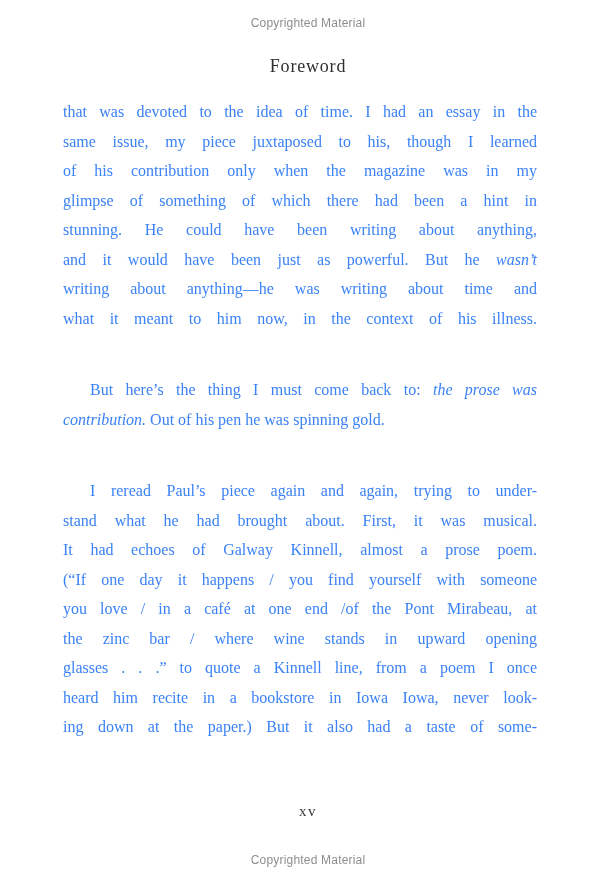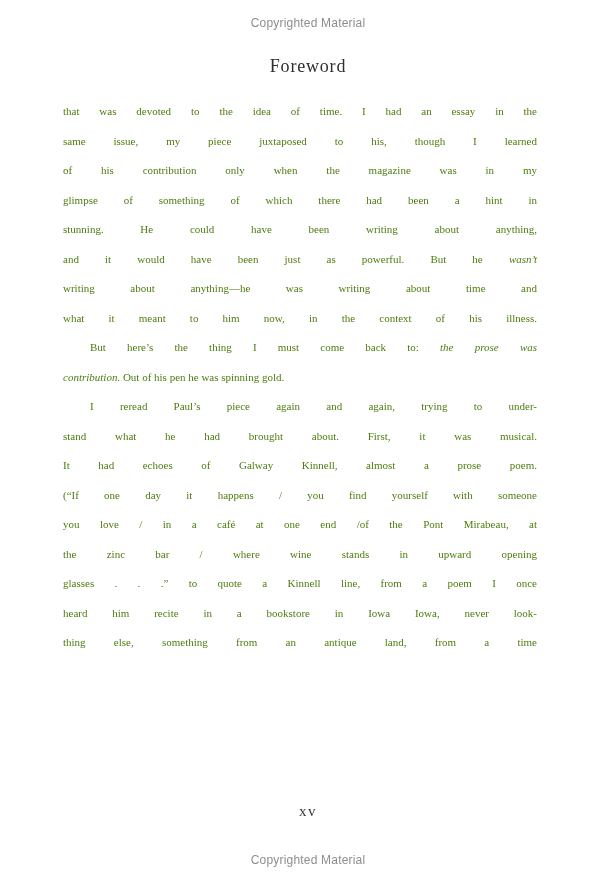--- a/index.html
+++ b/index.html
@@ -37,30 +37,30 @@
     text-align: center;
     font-size: 18px;
     color: #2e2e2e;
     letter-spacing: 0.8px;
   }
   .body-text {
     position: absolute;
     top: 97px;
     left: 63px;
     width: 474px;
-    font-size: 11px;
-    color: #4d7c0f;
+    font-size: 16px;
+    color: #3b82f6;
   }
   .line {
     height: 29.5px;
     line-height: 29.5px;
     text-align: justify;
     text-align-last: justify;
   }
-  .line.indent { text-indent: 27px; }
+  .line.indent { text-indent: 27px; margin-top: 42px; }
   .line.para-end { text-align-last: left; }
   .line .italic { font-style: italic; }
   .page-number {
     position: absolute;
     top: 803px;
     left: 0;
     right: 0;
     text-align: center;
     font-size: 15px;
     color: #3a3a3a;
@@ -87,19 +87,19 @@
       <div class="line indent"><span>But here’s the thing I must come back to: </span><span class="italic">the prose was</span></div>
       <div class="line para-end"><span class="italic">contribution.</span><span> Out of his pen he was spinning gold.</span></div>
       <div class="line indent"><span>I reread Paul’s piece again and again, trying to under-</span></div>
       <div class="line"><span>stand what he had brought about. First, it was musical.</span></div>
       <div class="line"><span>It had echoes of Galway Kinnell, almost a prose poem.</span></div>
       <div class="line"><span>(“If one day it happens / you find yourself with someone</span></div>
       <div class="line"><span>you love / in a café at one end /of the Pont Mirabeau, at</span></div>
       <div class="line"><span>the zinc bar / where wine stands in upward opening</span></div>
       <div class="line"><span>glasses . . .” to quote a Kinnell line, from a poem I once</span></div>
       <div class="line"><span>heard him recite in a bookstore in Iowa Iowa, never look-</span></div>
-      <div class="line"><span>thing else, something from an antique land, from a time</span></div>
+      <div class="line"><span>ing down at the paper.) But it also had a taste of some-</span></div>
     </div>
 
   <div class="page-number">xv</div>
 
   <div class="notice notice-bottom">Copyrighted Material</div>
 </div>
 
 </body></html>

